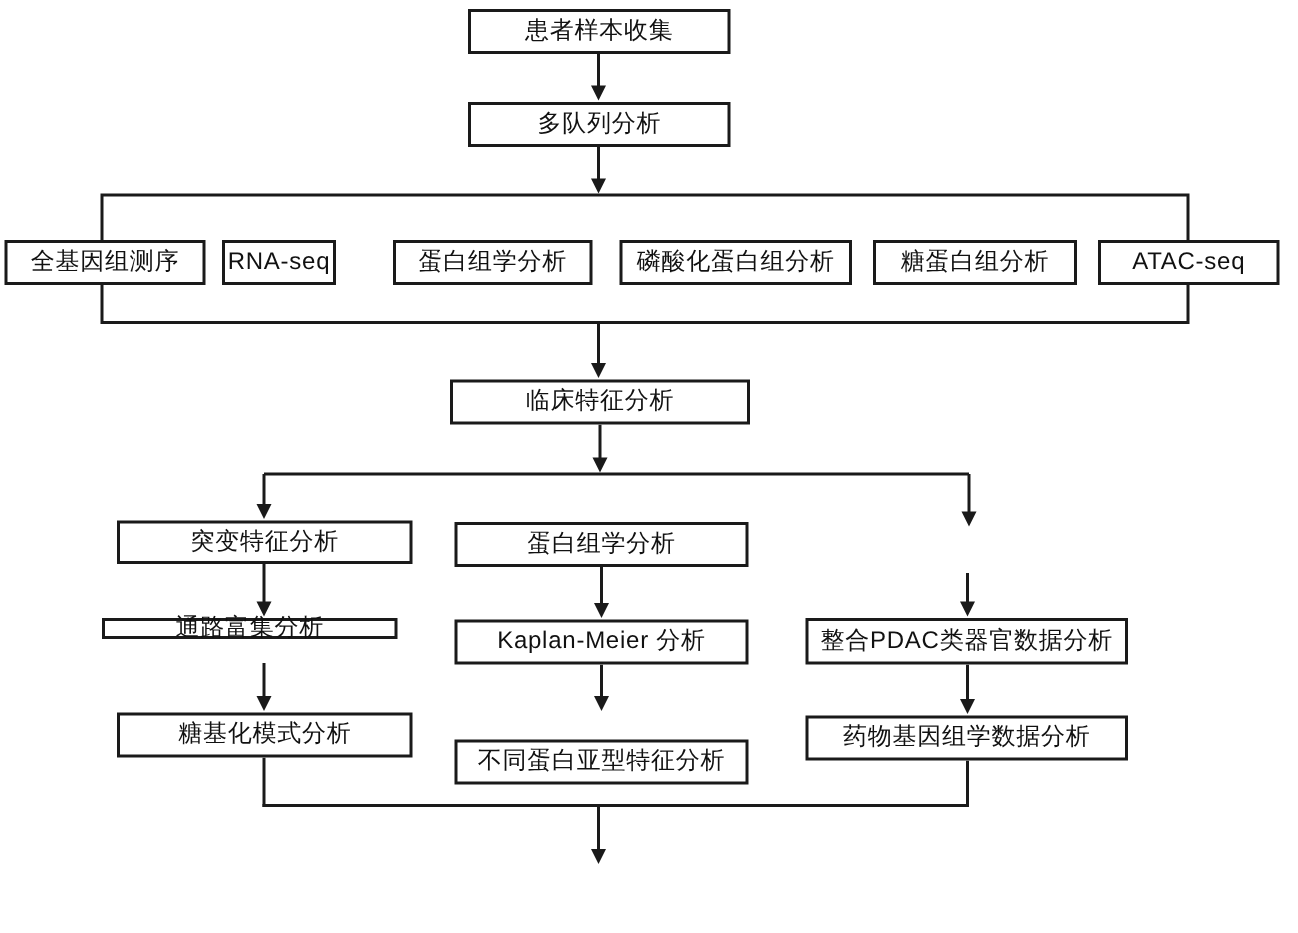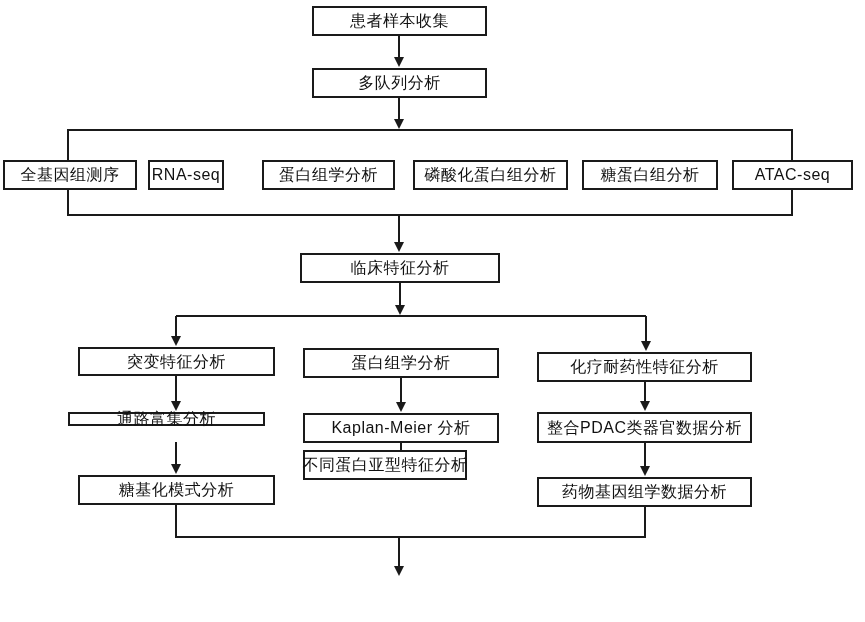--- a/index.html
+++ b/index.html
@@ -102,20 +102,19 @@
   <div class="node" style="left:300px;top:253px;width:200px;height:30px">临床特征分析</div>
 
   <div class="node" style="left:732px;top:160px;width:121px;height:30px">ATAC-seq</div>
 
   <div class="node" style="left:78px;top:347px;width:197px;height:29px">突变特征分析</div>
   <div class="node" style="left:68px;top:412px;width:197px;height:14px">通路富集分析</div>
   <div class="node" style="left:78px;top:475px;width:197px;height:30px">糖基化模式分析</div>
 
   <div class="node" style="left:303px;top:348px;width:196px;height:30px">蛋白组学分析</div>
   <div class="node" style="left:303px;top:413px;width:196px;height:30px">Kaplan-Meier 分析</div>
-  <div class="node" style="left:303px;top:450px;width:164px;height:30px">不同蛋白亚型特征分析</div>
+  <div class="node" style="left:303px;top:493px;width:196px;height:30px">不同蛋白亚型特征分析</div>
 
-  <div class="node" style="left:537px;top:352px;width:215px;height:30px">化疗耐药性特征分析</div>
   <div class="node" style="left:537px;top:412px;width:215px;height:31px">整合PDAC类器官数据分析</div>
   <div class="node" style="left:537px;top:477px;width:215px;height:30px">药物基因组学数据分析</div>
 
 
 </div>
 
 </body></html>

